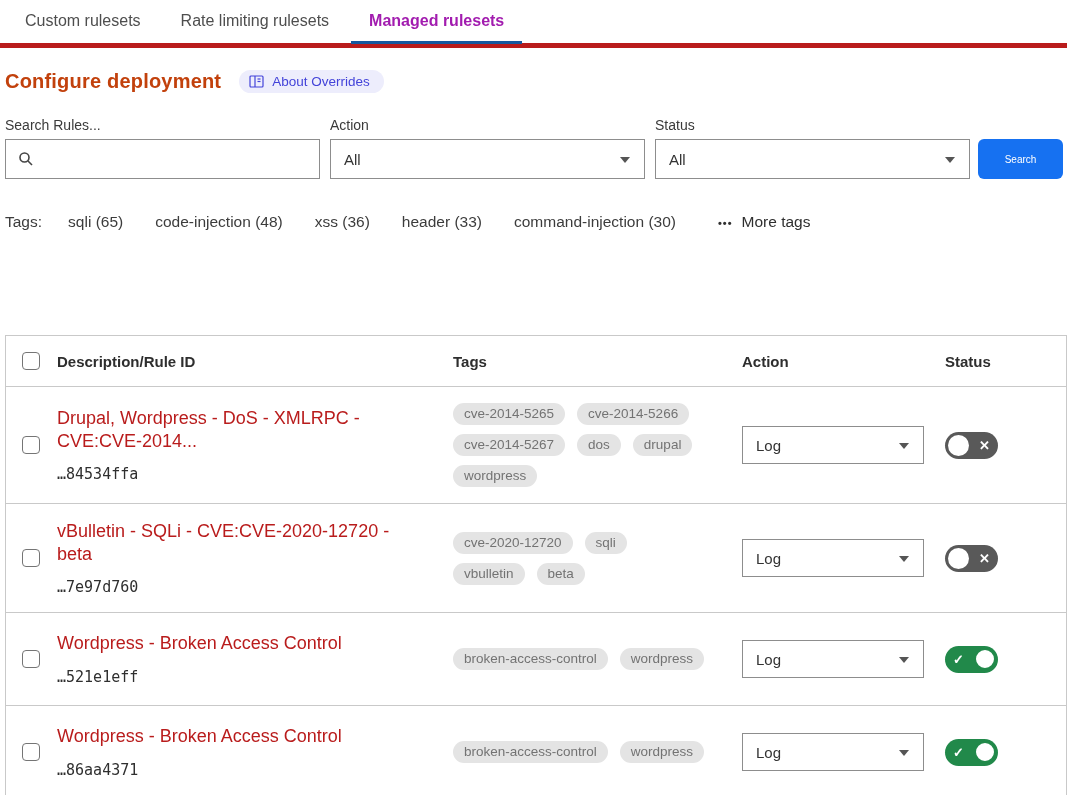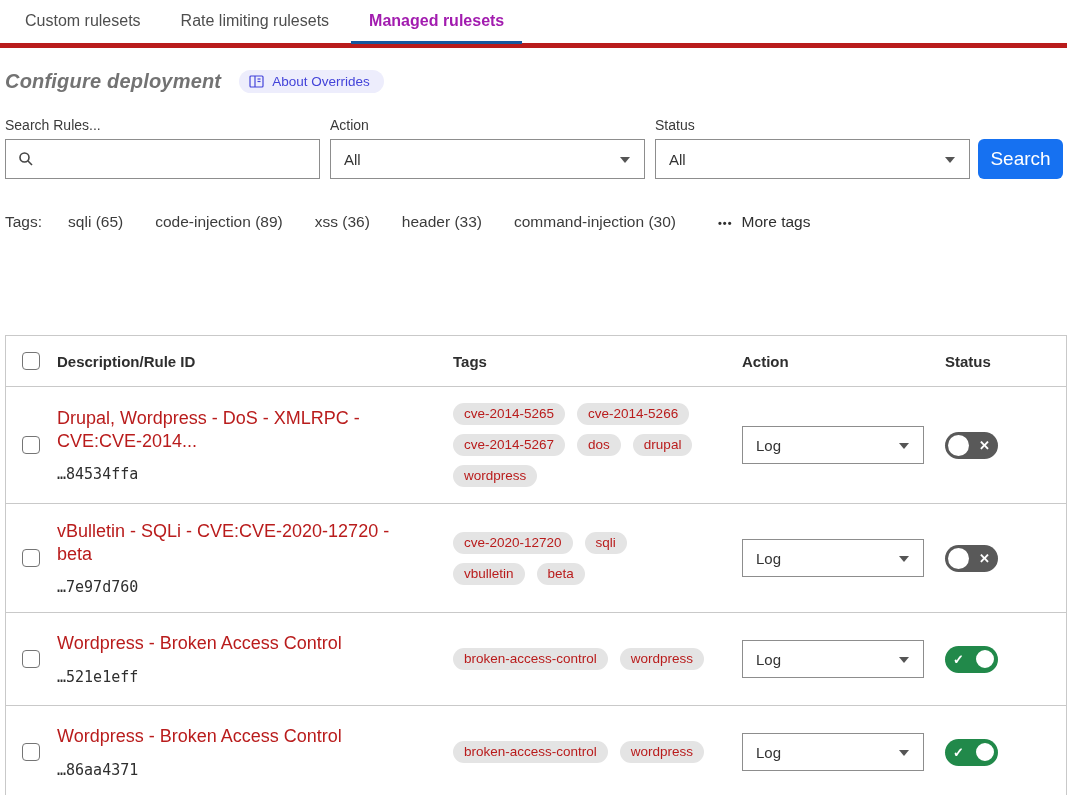--- a/index.html
+++ b/index.html
@@ -10,57 +10,57 @@
     color: #313131; font-size: 15px;
   }
   
   .tabbar { display:flex; gap:4px; padding-left:7px; border-bottom:5px solid #b91c1c; }
   .tab { padding:12px 18px 11px; font-size:16px; color:#4e4e4e; cursor:pointer;
          border-bottom:3px solid transparent; margin-bottom:-1px; white-space:nowrap; }
   .tab.active { color:#a21caf; font-weight:700; border-bottom-color:#15589f; }
   
   .main { padding: 0 4px 0 5px; }
   .heading-row { display:flex; align-items:center; gap:18px; margin-top:22px; }
-  .page-title { font-size:20px; font-weight:700; color:#737373; letter-spacing:.2px;font-style:italic; }
+  .page-title { font-size:20px; font-weight:700; color:#c2410c; letter-spacing:.2px; }
   .about-pill { display:inline-flex; align-items:center; gap:8px; background:#ededfc;
     color:#4343d9; font-size:13.5px; padding:4px 14px 4px 10px; border-radius:12px; cursor:pointer; }
   
   .filters { display:flex; margin-top:24px; align-items:flex-end; }
   .fgroup { display:flex; flex-direction:column;justify-content:center; }
   .flabel { font-size:14px; color:#3a3a3a; margin-bottom:6px; }
   .control { height:40px; border:1px solid #8d8d8d; border-radius:0; background:#fff;
     display:flex; align-items:center; position:relative; font-size:15px; color:#333; }
   .search-input-wrap { width:315px; margin-right:10px; padding-left:12px; }
   .search-input-wrap input { border:none; outline:none; flex:1; font:inherit; margin-left:8px; min-width:0; background:transparent; }
   .select { cursor:pointer; padding-left:13px; }
   .select-action, .select-status { width:315px; margin-right:10px; }
   .select::after { content:""; position:absolute; right:14px; top:50%; margin-top:-2px;
     border-left:5px solid transparent; border-right:5px solid transparent; border-top:6px solid #555; }
   .search-btn { width:85px; height:40px; margin-left:-2px; background:#1671f1; color:#fff; border:none;
-    border-radius:6px; font:inherit; font-size:19px; cursor:pointer; }
+    border-radius:6px; font:inherit; font-size:10px; cursor:pointer; }
   
   .tagsbar { display:flex; align-items:center; margin-top:34px; font-size:15.5px; color:#3c3c3c; }
   .tagsbar-label { margin-right:26px; }
   .tag-link { margin-right:32px; cursor:pointer; color:#3c3c3c; text-decoration:none; white-space:nowrap; }
   .more-tags { display:inline-flex; align-items:center; gap:9px; cursor:pointer; margin-left:10px; color:#2f2f2f; }
   .dots { font-size:11px; letter-spacing:1px; font-weight:700; position:relative; top:1px; }
   
   .table { margin-top:104px; border:1px solid #c9c9c9; border-bottom:none; margin-right:-4px; }
   .trow { display:flex; align-items:center; border-bottom:1px solid #c9c9c9; min-height:93px; padding:16px 0; }
   .thead { min-height:0; padding:16px 0; font-weight:700; color:#2e2e2e; font-size:15px; }
   .cell-check { flex:0 0 51px; padding-left:16px; }
   .cell-desc { flex:0 0 396px; padding-right:24px; }
   .cell-tags { flex:0 0 289px; padding-right:30px; }
   .cell-action { flex:0 0 203px; }
   .cell-status { flex:1; }
   .checkbox { width:18px; height:18px; border:1.5px solid #757575; border-radius:4px; background:#fff; cursor:pointer; }
   .desc-text { color:#b91c1c; font-size:18px; line-height:1.25; }
   .rule-id { font-family:"DejaVu Sans Mono","Liberation Mono",monospace; font-size:15px; color:#2f2f2f; margin-top:13px; }
   .pills { display:flex; flex-wrap:wrap; gap:9px 12px; max-width:255px; }
-  .pill { background:#e4e4e4; color:#b91c1c; font-size:13.5px; padding:3px 11px 4px; border-radius:11px; white-space:nowrap; }
+  .pill { background:#e4e4e4; color:#737373; font-size:13.5px; padding:3px 11px 4px; border-radius:11px; white-space:nowrap; }
   .row-select { width:182px; height:38px; }
   
   .toggle { width:53px; height:27px; border-radius:14px; display:flex; align-items:center;
     justify-content:space-between; padding:0 6px; cursor:pointer; }
   .toggle.off { background:#595959; flex-direction:row-reverse; padding:0 8px 0 3px; }
   .toggle.on  { background:#21894a; padding:0 2px 0 8px; }
   .t-knob { width:21px; height:21px; border-radius:50%; background:#fff; flex:0 0 auto; }
   .toggle.on .t-knob { width:22px; height:22px; border:2px solid #21894a; }
   .t-icon { color:#fff; font-size:13px; font-weight:700; line-height:1; }
 </style>
@@ -110,21 +110,21 @@
       <div class="control select select-status">
         <span>All</span>
       </div>
     </div>
     <button class="search-btn">Search</button>
   </div>
 
   <div class="tagsbar">
     <span class="tagsbar-label">Tags:</span>
     <a class="tag-link">sqli (65)</a>
-    <a class="tag-link">code-injection (89)</a>
+    <a class="tag-link">code-injection (48)</a>
     <a class="tag-link">xss (36)</a>
     <a class="tag-link">header (33)</a>
     <a class="tag-link">command-injection (30)</a>
     <span class="more-tags">
       <span class="dots">•••</span>
       <span>More tags</span>
     </span>
   </div>
 
   <div class="table">

